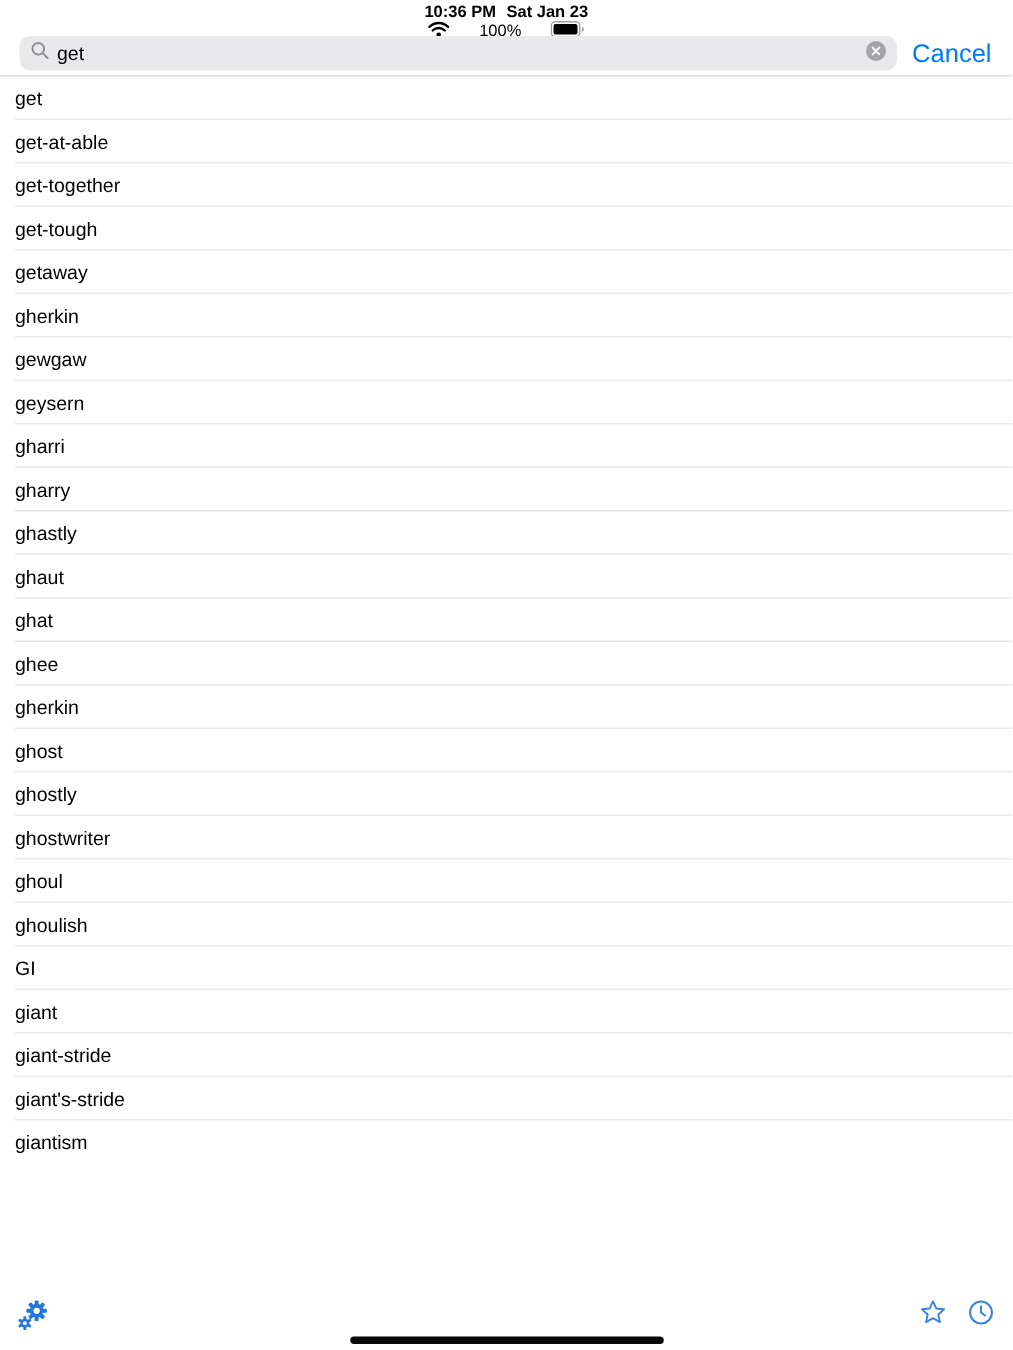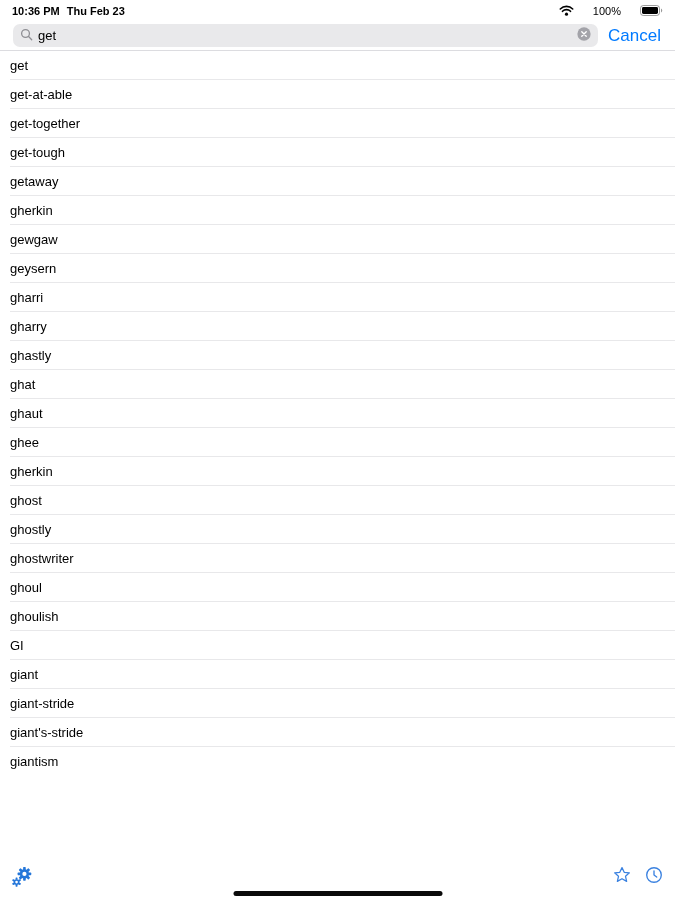--- a/index.html
+++ b/index.html
@@ -18,20 +18,21 @@
   }
   
   .status-bar {
     height: 20px;
     display: flex;
     align-items: center;
     justify-content: space-between;
     padding: 2px 12px 0 12px;
     font-size: 11px;
     color: #000;
+    flex-direction: column;
   }
   .status-left { display: flex; align-items: center; gap: 7px; font-weight: 700; }
   .status-right { display: flex; align-items: center; gap: 19px; }
   .status-right .pct { font-size: 11px; font-weight: 400; }
   
   .search-row {
     display: flex;
     align-items: center;
     padding: 1px 13px 0 13px;
     height: 30px;
@@ -118,21 +119,21 @@
   }
 </style>
 </head>
 <body>
 
 <div class="screen">
 
   <div class="status-bar">
     <div class="status-left">
       <span>10:36 PM</span>
-      <span>Thu Feb 23</span>
+      <span>Sat Jan 23</span>
     </div>
     <div class="status-right">
       <span>
         <svg width="15" height="11" viewBox="0 0 16 12">
           <path d="M1.2 4.3 A9.6 9.6 0 0 1 14.8 4.3" fill="none" stroke="#000" stroke-width="1.7" stroke-linecap="round"></path>
           <path d="M3.6 6.9 A6.2 6.2 0 0 1 12.4 6.9" fill="none" stroke="#000" stroke-width="1.7" stroke-linecap="round"></path>
           <circle cx="8" cy="10" r="1.7" fill="#000"></circle>
         </svg>
       </span>
       <span class="pct">100%</span>
@@ -195,24 +196,24 @@
       <div class="row">
         <span>gharri</span>
       </div>
       <div class="row">
         <span>gharry</span>
       </div>
       <div class="row">
         <span>ghastly</span>
       </div>
       <div class="row">
+        <span>ghaut</span>
+      </div>
+      <div class="row">
         <span>ghat</span>
-      </div>
-      <div class="row">
-        <span>ghaut</span>
       </div>
       <div class="row">
         <span>ghee</span>
       </div>
       <div class="row">
         <span>gherkin</span>
       </div>
       <div class="row">
         <span>ghost</span>
       </div>

